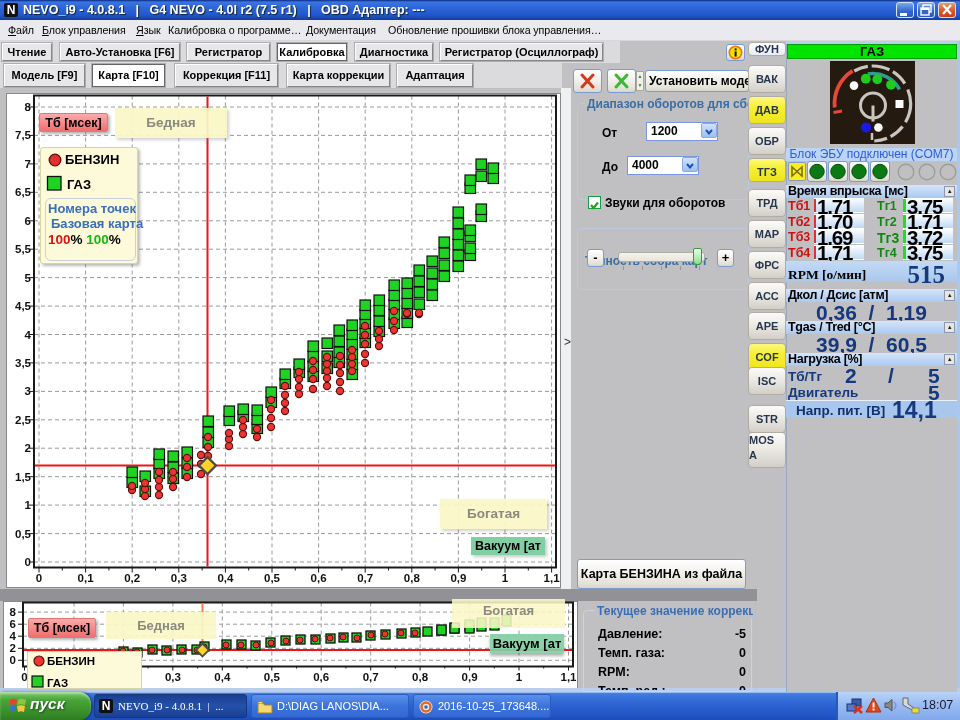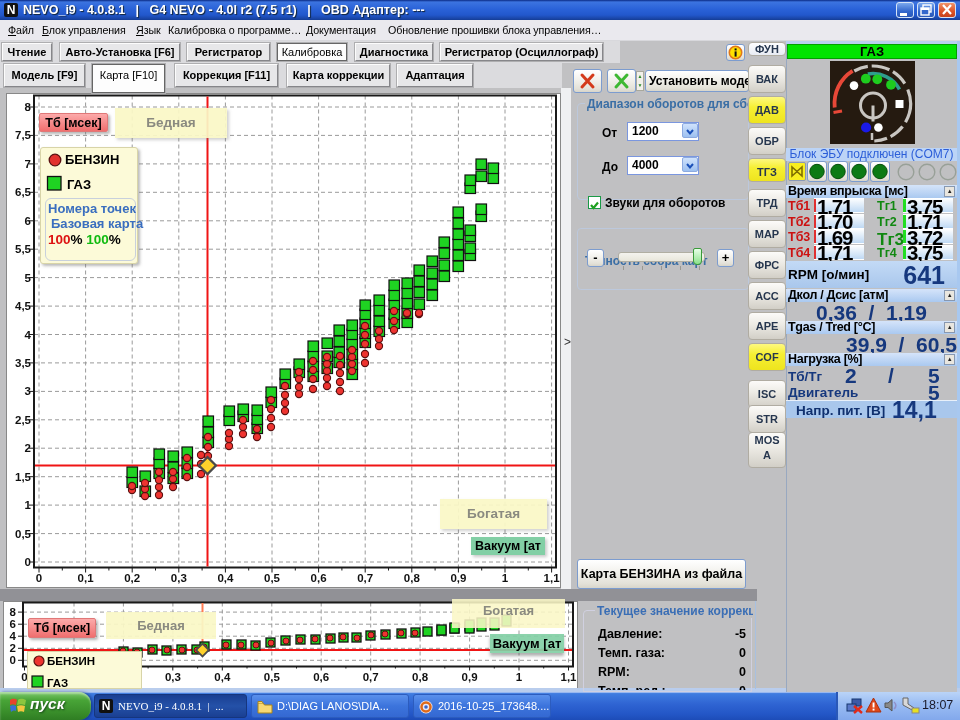--- a/index.html
+++ b/index.html
@@ -2,21 +2,21 @@
 <html><head><meta charset="utf-8"><style>
 *{margin:0;padding:0;box-sizing:border-box;}
 html,body{width:960px;height:720px;overflow:hidden;}
 body{font-family:"Liberation Sans",sans-serif;background:#c0c0c2;position:relative;}
 .abs{position:absolute;}
 #chartsvg{position:absolute;left:0;top:0;}
 .b{font-weight:bold;}
 .btn{background:#e7e7e9;border-top:1px solid #fcfcfc;border-left:1px solid #fcfcfc;
  border-right:1px solid #86868a;border-bottom:1px solid #86868a;outline:1px solid #aeaeb0;
  color:#000;font-weight:bold;text-align:center;}
-.btnp{background:#fdfdfd;border:1px solid #666;outline:1px solid #aeaeb0;color:#000;font-weight:normal;text-align:center;}
+.btnp{background:#fdfdfd;border:1px solid #666;outline:1px solid #aeaeb0;color:#000;font-weight:bold;text-align:center;}
 .xpb{background:linear-gradient(180deg,#ffffff,#f2f1ec 45%,#e3e1d8 85%,#d8d5ca);border:1px solid #7c9ccf;border-radius:3px;}
 .hdr{background:linear-gradient(180deg,#d5e4fa,#aac9f0);color:#000;font-weight:bold;font-size:12.5px;line-height:13px;padding-left:2px;letter-spacing:-0.3px;}
 .upb{position:absolute;right:2px;top:1px;width:11px;height:11px;background:#e9e6df;border:1px solid #8898b0;font-size:6px;line-height:9px;text-align:center;color:#222;}
 .navy{color:#16387e;}
 </style></head><body>
 <div class="abs" style="left:0;top:88px;width:960px;height:604px;background:#c0c0c2;"></div>
 <div class="abs" style="left:6px;top:93px;width:555px;height:495px;background:#fff;border:1px solid #888;"></div>
 <div class="abs" style="left:561px;top:88px;width:10px;height:503px;background:#eff0f2;"></div>
 <div class="abs" style="left:564px;top:335px;width:12px;height:16px;color:#333;font-size:12px;">&gt;</div>
 <div class="abs" style="left:0px;top:589px;width:757px;height:12px;background:#919196;"></div>
@@ -47,21 +47,21 @@
 <div class="abs" style="left:0;top:41px;width:750px;height:47px;background:#c1c1c3;"></div>
 <div class="abs" style="left:0;top:41px;width:620px;height:22px;background:#dbdbde;"></div>
 <div class="abs" style="left:0;top:63px;width:562px;height:25px;background:#dbdbde;"></div>
 <div class="abs btn" style="left:2px;top:43px;width:50px;height:18px;font-size:11px;line-height:16px;white-space:nowrap;overflow:hidden;">Чтение</div>
 <div class="abs btn" style="left:60px;top:43px;width:120px;height:18px;font-size:11px;line-height:16px;white-space:nowrap;overflow:hidden;">Авто-Установка [F6]</div>
 <div class="abs btn" style="left:187px;top:43px;width:83px;height:18px;font-size:11px;line-height:16px;white-space:nowrap;overflow:hidden;">Регистратор</div>
 <div class="abs btnp" style="left:277px;top:43px;width:70px;height:18px;font-size:11px;line-height:16px;white-space:nowrap;overflow:hidden;">Калибровка</div>
 <div class="abs btn" style="left:355px;top:43px;width:78px;height:18px;font-size:11px;line-height:16px;white-space:nowrap;overflow:hidden;">Диагностика</div>
 <div class="abs btn" style="left:440px;top:43px;width:163px;height:18px;font-size:11px;line-height:16px;white-space:nowrap;overflow:hidden;">Регистратор (Осциллограф)</div>
 <div class="abs btn" style="left:4px;top:64px;width:81px;height:23px;font-size:11px;line-height:21px;white-space:nowrap;overflow:hidden;">Модель [F9]</div>
-<div class="abs btnp" style="left:92px;top:64px;width:73px;height:29px;font-size:11px;line-height:21px;white-space:nowrap;overflow:hidden;">Карта [F10]</div>
+<div class="abs btnp" style="left:92px;top:64px;width:73px;height:23px;font-size:11px;line-height:21px;white-space:nowrap;overflow:hidden;">Карта [F10]</div>
 <div class="abs btn" style="left:175px;top:64px;width:103px;height:23px;font-size:11px;line-height:21px;white-space:nowrap;overflow:hidden;">Коррекция [F11]</div>
 <div class="abs btn" style="left:287px;top:64px;width:103px;height:23px;font-size:11px;line-height:21px;white-space:nowrap;overflow:hidden;">Карта коррекции</div>
 <div class="abs btn" style="left:397px;top:64px;width:76px;height:23px;font-size:11px;line-height:21px;white-space:nowrap;overflow:hidden;">Адаптация</div>
 <div class="abs xpb" style="left:726px;top:44px;width:19px;height:17px;"><svg width="17" height="15" viewBox="0 0 17 15">
       <circle cx="8.5" cy="7.5" r="6.2" fill="#ffe000" stroke="#e07818" stroke-width="1.6"></circle>
       <rect x="7.6" y="3.4" width="2" height="2" fill="#111"></rect>
       <rect x="7.6" y="6.4" width="2" height="5.2" fill="#111"></rect>
     </svg></div>
 <div class="abs xpb" style="left:573px;top:69px;width:29px;height:24px;"><svg width="27" height="22" viewBox="0 0 27 22">
       <path d="M8 5 L19 17 M19 5 L8 17" stroke="#d43a1a" stroke-width="3" stroke-linecap="round"></path>
@@ -489,21 +489,21 @@
     </svg>
     <div class="abs b" style="left:19px;top:2px;font-size:11.5px;line-height:14px;">БЕНЗИН</div>
     <svg class="abs" style="left:3px;top:23px;" width="14" height="14">
       <rect x="1" y="1" width="11" height="11" fill="#1fd322" stroke="#111" stroke-width="1.2"></rect>
     </svg>
     <div class="abs b" style="left:19px;top:24px;font-size:11.5px;line-height:14px;">ГАЗ</div>
   </div>
 <div class="abs b" style="left:577px;top:103px;width:172px;height:97px;border:1px solid #bcc8dc;border-radius:4px;"></div>
 <div class="abs b" style="left:585px;top:97px;font-size:12px;color:#3a6ea5;background:#c0c0c2;padding:0 2px;white-space:nowrap;">Диапазон оборотов для сбор</div>
 <div class="abs b" style="left:602px;top:126px;font-size:12px;">От</div>
-<div class="abs" style="left:627px;top:122px;width:72px;height:19px;text-decoration:underline;">
+<div class="abs" style="left:646px;top:122px;width:72px;height:19px;text-decoration:underline;">
     <div class="abs" style="left:0;top:0;width:72px;height:19px;background:#fff;border:1px solid #7a96df;"></div>
     <div class="abs b" style="left:5px;top:2px;font-size:12px;">1200</div>
     <div class="abs" style="right:1px;top:1px;width:16px;height:15px;background:linear-gradient(180deg,#cfe2fc,#9dc0f0);border:1px solid #8caae0;border-radius:2px;"><svg width="14" height="13">
         <path d="M4 5 L7 8.5 L10 5" fill="none" stroke="#1a50b8" stroke-width="2"></path>
       </svg></div>
   </div>
 <div class="abs b" style="left:602px;top:160px;font-size:12px;">До</div>
 <div class="abs" style="left:627px;top:156px;width:72px;height:19px;">
     <div class="abs" style="left:0;top:0;width:72px;height:19px;background:#fff;border:1px solid #7a96df;"></div>
     <div class="abs b" style="left:5px;top:2px;font-size:12px;">4000</div>
@@ -531,23 +531,23 @@
 <div class="abs b" style="left:748px;top:65px;width:38px;height:28px;background:linear-gradient(180deg,#fcfbf9 0%,#eceae4 45%,#d2cfc7 100%);border:1px solid #b0aca2;border-radius:4px;font-size:11px;line-height:26px;text-align:center;color:#26364e;">ВАК</div>
 <div class="abs b" style="left:748px;top:96px;width:38px;height:28px;background:linear-gradient(180deg,#fdf880 0%,#f6ef33 40%,#eee41e 100%);border:1px solid #b0aca2;border-radius:4px;font-size:11px;line-height:26px;text-align:center;color:#26364e;">ДАВ</div>
 <div class="abs b" style="left:748px;top:127px;width:38px;height:28px;background:linear-gradient(180deg,#fcfbf9 0%,#eceae4 45%,#d2cfc7 100%);border:1px solid #b0aca2;border-radius:4px;font-size:11px;line-height:26px;text-align:center;color:#26364e;">ОБР</div>
 <div class="abs b" style="left:748px;top:158px;width:38px;height:24px;background:linear-gradient(180deg,#fdf880 0%,#f6ef33 40%,#eee41e 100%);border:1px solid #b0aca2;border-radius:4px;font-size:11px;line-height:26px;text-align:center;color:#26364e;">ТГЗ</div>
 <div class="abs b" style="left:748px;top:189px;width:38px;height:28px;background:linear-gradient(180deg,#fcfbf9 0%,#eceae4 45%,#d2cfc7 100%);border:1px solid #b0aca2;border-radius:4px;font-size:11px;line-height:26px;text-align:center;color:#26364e;">ТРД</div>
 <div class="abs b" style="left:748px;top:220px;width:38px;height:28px;background:linear-gradient(180deg,#fcfbf9 0%,#eceae4 45%,#d2cfc7 100%);border:1px solid #b0aca2;border-radius:4px;font-size:11px;line-height:26px;text-align:center;color:#26364e;">МАР</div>
 <div class="abs b" style="left:748px;top:251px;width:38px;height:28px;background:linear-gradient(180deg,#fcfbf9 0%,#eceae4 45%,#d2cfc7 100%);border:1px solid #b0aca2;border-radius:4px;font-size:11px;line-height:26px;text-align:center;color:#26364e;">ФРС</div>
 <div class="abs b" style="left:748px;top:282px;width:38px;height:28px;background:linear-gradient(180deg,#fcfbf9 0%,#eceae4 45%,#d2cfc7 100%);border:1px solid #b0aca2;border-radius:4px;font-size:11px;line-height:26px;text-align:center;color:#26364e;">АСС</div>
 <div class="abs b" style="left:748px;top:312px;width:38px;height:28px;background:linear-gradient(180deg,#fcfbf9 0%,#eceae4 45%,#d2cfc7 100%);border:1px solid #b0aca2;border-radius:4px;font-size:11px;line-height:26px;text-align:center;color:#26364e;">АРЕ</div>
 <div class="abs b" style="left:748px;top:343px;width:38px;height:28px;background:linear-gradient(180deg,#fdf880 0%,#f6ef33 40%,#eee41e 100%);border:1px solid #b0aca2;border-radius:4px;font-size:11px;line-height:26px;text-align:center;color:#26364e;">COF</div>
-<div class="abs b" style="left:748px;top:380px;width:38px;height:28px;background:linear-gradient(180deg,#fcfbf9 0%,#eceae4 45%,#d2cfc7 100%);border:1px solid #b0aca2;border-radius:4px;font-size:11px;line-height:26px;text-align:center;color:#26364e;">ISC</div>
+<div class="abs b" style="left:748px;top:367px;width:38px;height:28px;background:linear-gradient(180deg,#fcfbf9 0%,#eceae4 45%,#d2cfc7 100%);border:1px solid #b0aca2;border-radius:4px;font-size:11px;line-height:26px;text-align:center;color:#26364e;">ISC</div>
 <div class="abs b" style="left:748px;top:405px;width:38px;height:28px;background:linear-gradient(180deg,#fcfbf9 0%,#eceae4 45%,#d2cfc7 100%);border:1px solid #b0aca2;border-radius:4px;font-size:11px;line-height:26px;text-align:center;color:#26364e;">STR</div>
-<div class="abs b" style="left:748px;top:432px;width:38px;height:36px;background:linear-gradient(180deg,#fcfbf9 0%,#eceae4 45%,#d2cfc7 100%);border:1px solid #b0aca2;border-radius:4px;font-size:11px;line-height:15px;text-align:center;color:#26364e;">MOS<br>A</div>
+<div class="abs b" style="left:748px;top:432px;width:38px;height:36px;background:linear-gradient(180deg,#fcfbf9 0%,#eceae4 45%,#d2cfc7 100%);border:1px solid #b0aca2;border-radius:4px;font-size:11px;line-height:15px;color:#26364e;">MOS<br>A</div>
 <div class="abs" style="left:786px;top:41px;width:171px;height:651px;background:#c0c0c2;border-left:1px solid #98a8c0;"></div>
 <div class="abs" style="left:786px;top:41px;width:171px;height:3px;background:#b8d0f0;"></div>
 <div class="abs b" style="left:787px;top:44px;width:170px;height:15px;background:#00e400;border:1px solid #00a000;font-size:13px;line-height:14px;text-align:center;">ГАЗ</div>
 <svg class="abs" style="left:830px;top:61px;" width="85" height="83" viewBox="0 0 85 83">
     <rect x="0" y="0" width="85" height="83" fill="#251a10"></rect>
     <path d="M 24.3 10.0 A 37.5 37.5 0 0 1 37.8 5.4" stroke="#c9c6c2" stroke-width="3.2" fill="none"></path>
     <path d="M 41.7 5.0 A 37.5 37.5 0 0 1 59.4 8.8" stroke="#c9c6c2" stroke-width="3.2" fill="none"></path>
     <path d="M 62.9 10.7 A 37.5 37.5 0 0 1 74.8 22.6" stroke="#c9c6c2" stroke-width="3.2" fill="none"></path>
     <path d="M 77.8 28.5 A 37.5 37.5 0 0 1 75.5 61.2" stroke="#c9c6c2" stroke-width="3.2" fill="none"></path>
     <path d="M 72.6 65.6 A 37.5 37.5 0 0 1 60.6 75.6" stroke="#c9c6c2" stroke-width="3.2" fill="none"></path>
@@ -613,44 +613,44 @@
     <div class="abs b" style="left:91px;top:16.5px;font-size:12.5px;color:#118811;">Тг2</div>
     <div class="abs" style="left:117px;top:15.5px;width:50px;height:15px;background:linear-gradient(180deg,#ffffff,#bfd9f4);border-bottom:1px solid #fff;">
       <div class="abs" style="left:0;top:1px;width:3px;height:13px;background:#22dd22;"></div>
       <div class="abs b" style="left:4px;top:-3.5px;font-size:20.5px;letter-spacing:-1.2px;">1,71</div>
     </div>
     <div class="abs b" style="left:2px;top:32.0px;font-size:12.5px;color:#cc1111;">Тб3</div>
     <div class="abs" style="left:28px;top:31.0px;width:50px;height:15px;background:linear-gradient(180deg,#ffffff,#bfd9f4);border-bottom:1px solid #fff;">
       <div class="abs" style="left:0;top:1px;width:2px;height:13px;background:#e03030;"></div>
       <div class="abs b" style="left:3px;top:-3.5px;font-size:20.5px;letter-spacing:-1.2px;">1,69</div>
     </div>
-    <div class="abs b" style="left:91px;top:32.0px;font-size:17px;color:#118811;">Тг3</div>
+    <div class="abs b" style="left:91px;top:32.0px;font-size:14px;color:#118811;">Тг3</div>
     <div class="abs" style="left:117px;top:31.0px;width:50px;height:15px;background:linear-gradient(180deg,#ffffff,#bfd9f4);border-bottom:1px solid #fff;">
       <div class="abs" style="left:0;top:1px;width:3px;height:13px;background:#22dd22;"></div>
       <div class="abs b" style="left:4px;top:-3.5px;font-size:20.5px;letter-spacing:-1.2px;">3,72</div>
     </div>
     <div class="abs b" style="left:2px;top:47.5px;font-size:12.5px;color:#cc1111;">Тб4</div>
     <div class="abs" style="left:28px;top:46.5px;width:50px;height:15px;background:linear-gradient(180deg,#ffffff,#bfd9f4);border-bottom:1px solid #fff;">
       <div class="abs" style="left:0;top:1px;width:2px;height:13px;background:#e03030;"></div>
       <div class="abs b" style="left:3px;top:-3.5px;font-size:20.5px;letter-spacing:-1.2px;">1,71</div>
     </div>
     <div class="abs b" style="left:91px;top:47.5px;font-size:12.5px;color:#118811;">Тг4</div>
     <div class="abs" style="left:117px;top:46.5px;width:50px;height:15px;background:linear-gradient(180deg,#ffffff,#bfd9f4);border-bottom:1px solid #fff;">
       <div class="abs" style="left:0;top:1px;width:3px;height:13px;background:#22dd22;"></div>
       <div class="abs b" style="left:4px;top:-3.5px;font-size:20.5px;letter-spacing:-1.2px;">3,75</div>
     </div>
   </div>
-<div class="abs" style="left:786px;top:261px;width:171px;height:27px;background:linear-gradient(180deg,#c3daf6,#a9c7ec);">
+<div class="abs" style="left:786px;top:261px;width:171px;height:21px;background:linear-gradient(180deg,#c3daf6,#a9c7ec);font-family:Liberation Serif, serif;">
     <div class="abs b" style="left:2px;top:6px;font-size:13.5px;">RPM [о/мин]</div>
-    <div class="abs b navy" style="right:12px;top:0px;font-size:25px;">641</div>
+    <div class="abs b navy" style="right:12px;top:0px;font-size:25px;">515</div>
   </div>
 <div class="abs hdr" style="left:786px;top:289px;width:171px;height:13px;">Дкол / Дсис [атм]<span class="upb">▲</span></div>
 <div class="abs b navy" style="left:786px;top:301px;width:171px;height:19px;font-size:21px;text-align:center;">0,36&nbsp; / &nbsp;1,19</div>
 <div class="abs hdr" style="left:786px;top:321px;width:171px;height:13px;">Tgas / Tred [°C]<span class="upb">▲</span></div>
-<div class="abs b navy" style="left:786px;top:333px;width:171px;height:19px;font-size:21px;text-align:right;">39,9&nbsp; / &nbsp;60,5</div>
+<div class="abs b navy" style="left:786px;top:333px;width:171px;height:19px;font-size:21px;text-align:center;">39,9&nbsp; / &nbsp;60,5</div>
 <div class="abs hdr" style="left:786px;top:353px;width:171px;height:13px;">Нагрузка [%]<span class="upb">▲</span></div>
 <div class="abs b navy" style="left:788px;top:369px;font-size:13.5px;">Тб/Тг</div>
 <div class="abs b navy" style="left:845px;top:364px;font-size:21px;">2</div>
 <div class="abs b navy" style="left:888px;top:364px;font-size:21px;">/</div>
 <div class="abs b navy" style="left:928px;top:364px;font-size:21px;">5</div>
 <div class="abs b navy" style="left:788px;top:385px;font-size:13.5px;">Двигатель</div>
 <div class="abs b navy" style="left:928px;top:381px;font-size:21px;">5</div>
 <div class="abs" style="left:786px;top:400px;width:171px;height:18px;background:#a9c7ec;border-top:1px solid #e8f0fa;">
     <div class="abs b navy" style="left:10px;top:2px;font-size:13.5px;color:#10306e;">Напр. пит. [В]</div>
     <div class="abs b navy" style="left:106px;top:-4px;font-size:23px;">14,1</div>

